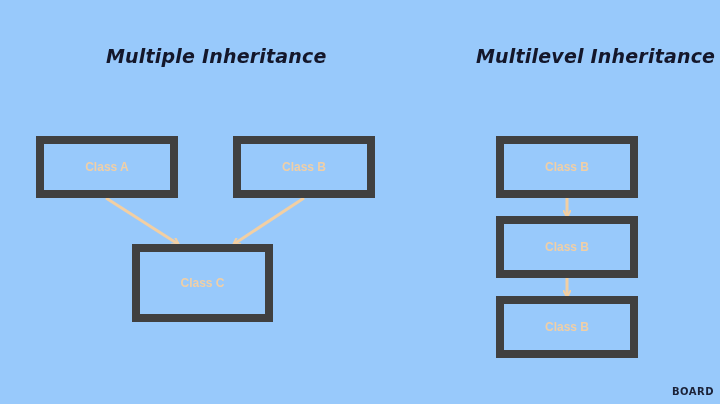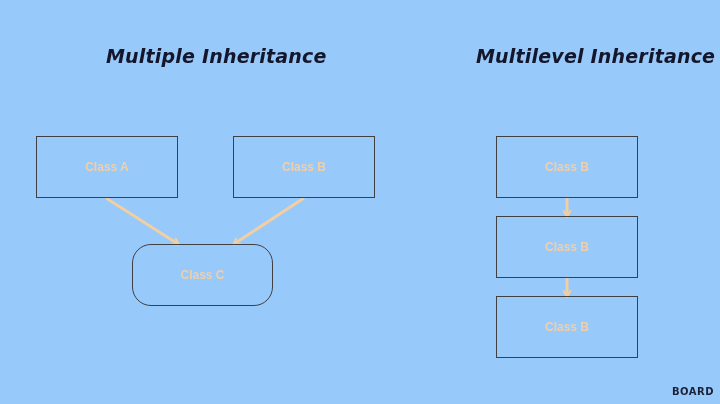--- a/index.html
+++ b/index.html
@@ -13,21 +13,21 @@
       position: absolute;
       font-family: "DejaVu Sans", sans-serif;
       font-weight: bold; font-style: italic;
       font-size: 19px; color: #14172b;
       white-space: nowrap;
       letter-spacing: 0.2px;
     }
     .box {
       position: absolute;
       box-sizing: border-box;
-      border: 1px solid #404040;
+      border: 8px solid #404040;
       display: flex; align-items: center; justify-content: center;
     }
     .box span {
       color: #f0cfa6;
       font-family: "Liberation Sans", sans-serif;
       font-weight: bold;
       font-size: 12px;
     }
     svg.arrows { position: absolute; left: 0; top: 0; }
     .logo {
@@ -55,21 +55,21 @@
   <line x1="567" y1="198" x2="567" y2="216" stroke="#f2cfa3" stroke-width="3" marker-end="url(#ah)"></line>
   <line x1="567" y1="278" x2="567" y2="296" stroke="#f2cfa3" stroke-width="3" marker-end="url(#ah)"></line>
 </svg>
 
 <div class="box" style="left:36px; top:136px; width:142px; height:62px;">
   <span>Class A</span>
 </div>
 <div class="box" style="left:233px; top:136px; width:142px; height:62px;">
   <span>Class B</span>
 </div>
-<div class="box" style="left:132px; top:244px; width:141px; height:62px;border-radius:19px;">
+<div class="box" style="left:132px; top:244px; width:141px; height:78px;">
   <span>Class C</span>
 </div>
 
 <div class="box" style="left:496px; top:136px; width:142px; height:62px;">
   <span>Class B</span>
 </div>
 <div class="box" style="left:496px; top:216px; width:142px; height:62px;">
   <span>Class B</span>
 </div>
 <div class="box" style="left:496px; top:296px; width:142px; height:62px;">

